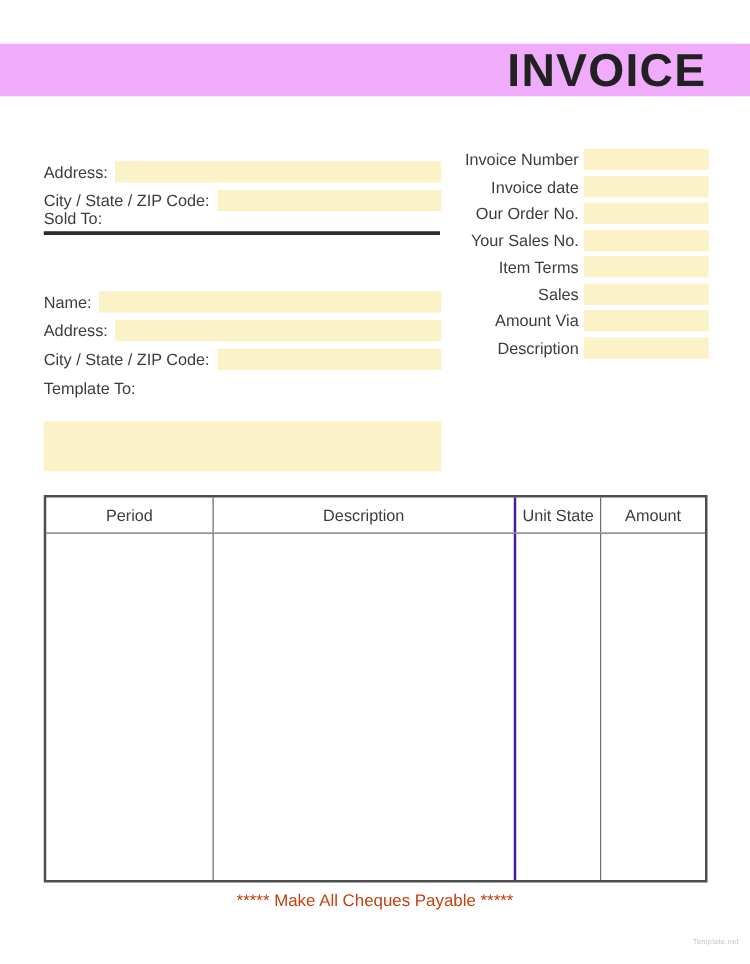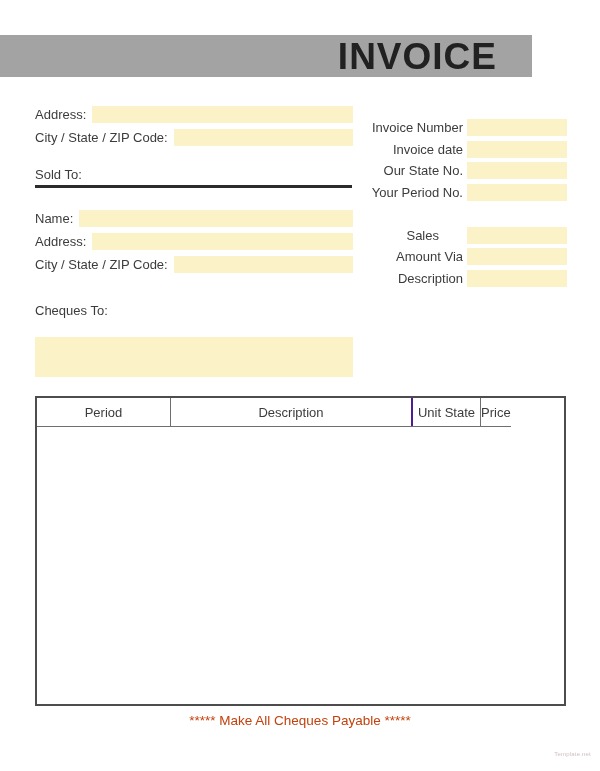--- a/index.html
+++ b/index.html
@@ -9,22 +9,22 @@
     position: relative;
     width: 600px;
     height: 771px;
     background: #ffffff;
     overflow: hidden;
   }
   
   .band {
     position: absolute;
     left: 0; top: 35px;
-    width: 532px; height: 42px;
-    background: #a3a3a3;
+    width: 600px; height: 42px;
+    background: #f0abfc;
   }
   .band .title {
     position: absolute;
     right: 35px; top: 0;
     height: 42px; line-height: 44px;
     font-size: 37px;
     font-weight: bold;
     letter-spacing: 1px;
     color: #212121;
   }
@@ -35,20 +35,21 @@
     background: #FBF2C7;
     height: 17px;
   }
   
   .lrow {
     position: absolute;
     left: 35px;
     width: 318px;
     display: flex;
     align-items: center;
+    margin-top: 23px;
   }
   .lrow .lbl { margin-right: 6px; line-height: 17px; }
   .lrow .field { flex: 1; }
   .soldto {
     position: absolute;
     left: 35px; top: 167px;
     width: 317px;
   }
   .soldto-rule {
     position: absolute;
@@ -73,21 +74,21 @@
   }
   .rrow .lbl { flex: 1; text-align: right; line-height: 17px; }
   .rrow .field { width: 100px; margin-left: 4px; height: 17px; }
   
   .items {
     position: absolute;
     left: 35px; top: 396px;
     width: 531px; height: 310px;
     border: 2px solid #4d4d4d;
     display: flex;
-    flex-direction: row;
+    flex-direction: column;
   }
   .thead {
     display: flex;
     height: 29px;
     border-bottom: 1px solid #6f6f6f;
   }
   .tbody { display: flex; flex: 1; }
   .c0 { width: 134px; border-right: 1px solid #6f6f6f; }
   .c1 { width: 242px; border-right: 2px solid #4c1d95; }
   .c2 { width: 68px;  border-right: 1px solid #6f6f6f; }
@@ -146,58 +147,62 @@
   <div class="lrow" style="top:233px;">
     <span class="lbl">Address:</span>
     <div class="field"></div>
   </div>
 
   <div class="lrow" style="top:256px;">
     <span class="lbl">City / State / ZIP Code:</span>
     <div class="field"></div>
   </div>
 
-  <div class="shippedto lbl">Cheques To:</div>
+  <div class="shippedto lbl">Template To:</div>
   <div class="bigbox"></div>
 
   <div class="rrow" style="top:119px;">
     <span class="lbl">Invoice Number</span>
     <div class="field"></div>
   </div>
   <div class="rrow" style="top:141px;">
     <span class="lbl">Invoice date</span>
     <div class="field"></div>
   </div>
   <div class="rrow" style="top:162px;">
-    <span class="lbl">Our State No.</span>
+    <span class="lbl">Our Order No.</span>
     <div class="field"></div>
   </div>
   <div class="rrow" style="top:184px;">
-    <span class="lbl">Your Period No.</span>
-    <div class="field"></div>
-  </div>
-  <div class="rrow" style="top:227px;gap:24px;">
+    <span class="lbl">Your Sales No.</span>
+    <div class="field"></div>
+  </div>
+  <div class="rrow" style="top:205px;">
+    <span class="lbl">Item Terms</span>
+    <div class="field"></div>
+  </div>
+  <div class="rrow" style="top:227px;">
     <span class="lbl">Sales</span>
     <div class="field"></div>
   </div>
   <div class="rrow" style="top:248px;">
     <span class="lbl">Amount Via</span>
     <div class="field"></div>
   </div>
   <div class="rrow" style="top:270px;">
     <span class="lbl">Description</span>
     <div class="field"></div>
   </div>
 
   <div class="items">
     <div class="thead">
       <div class="c0">Period</div>
       <div class="c1">Description</div>
       <div class="c2">Unit State</div>
-      <div class="c3">Price</div>
+      <div class="c3">Amount</div>
     </div>
     <div class="tbody">
       <div class="c0"></div>
       <div class="c1"></div>
       <div class="c2"></div>
       <div class="c3"></div>
     </div>
   </div>
 
   <div class="cheques">***** Make All Cheques Payable *****</div>

